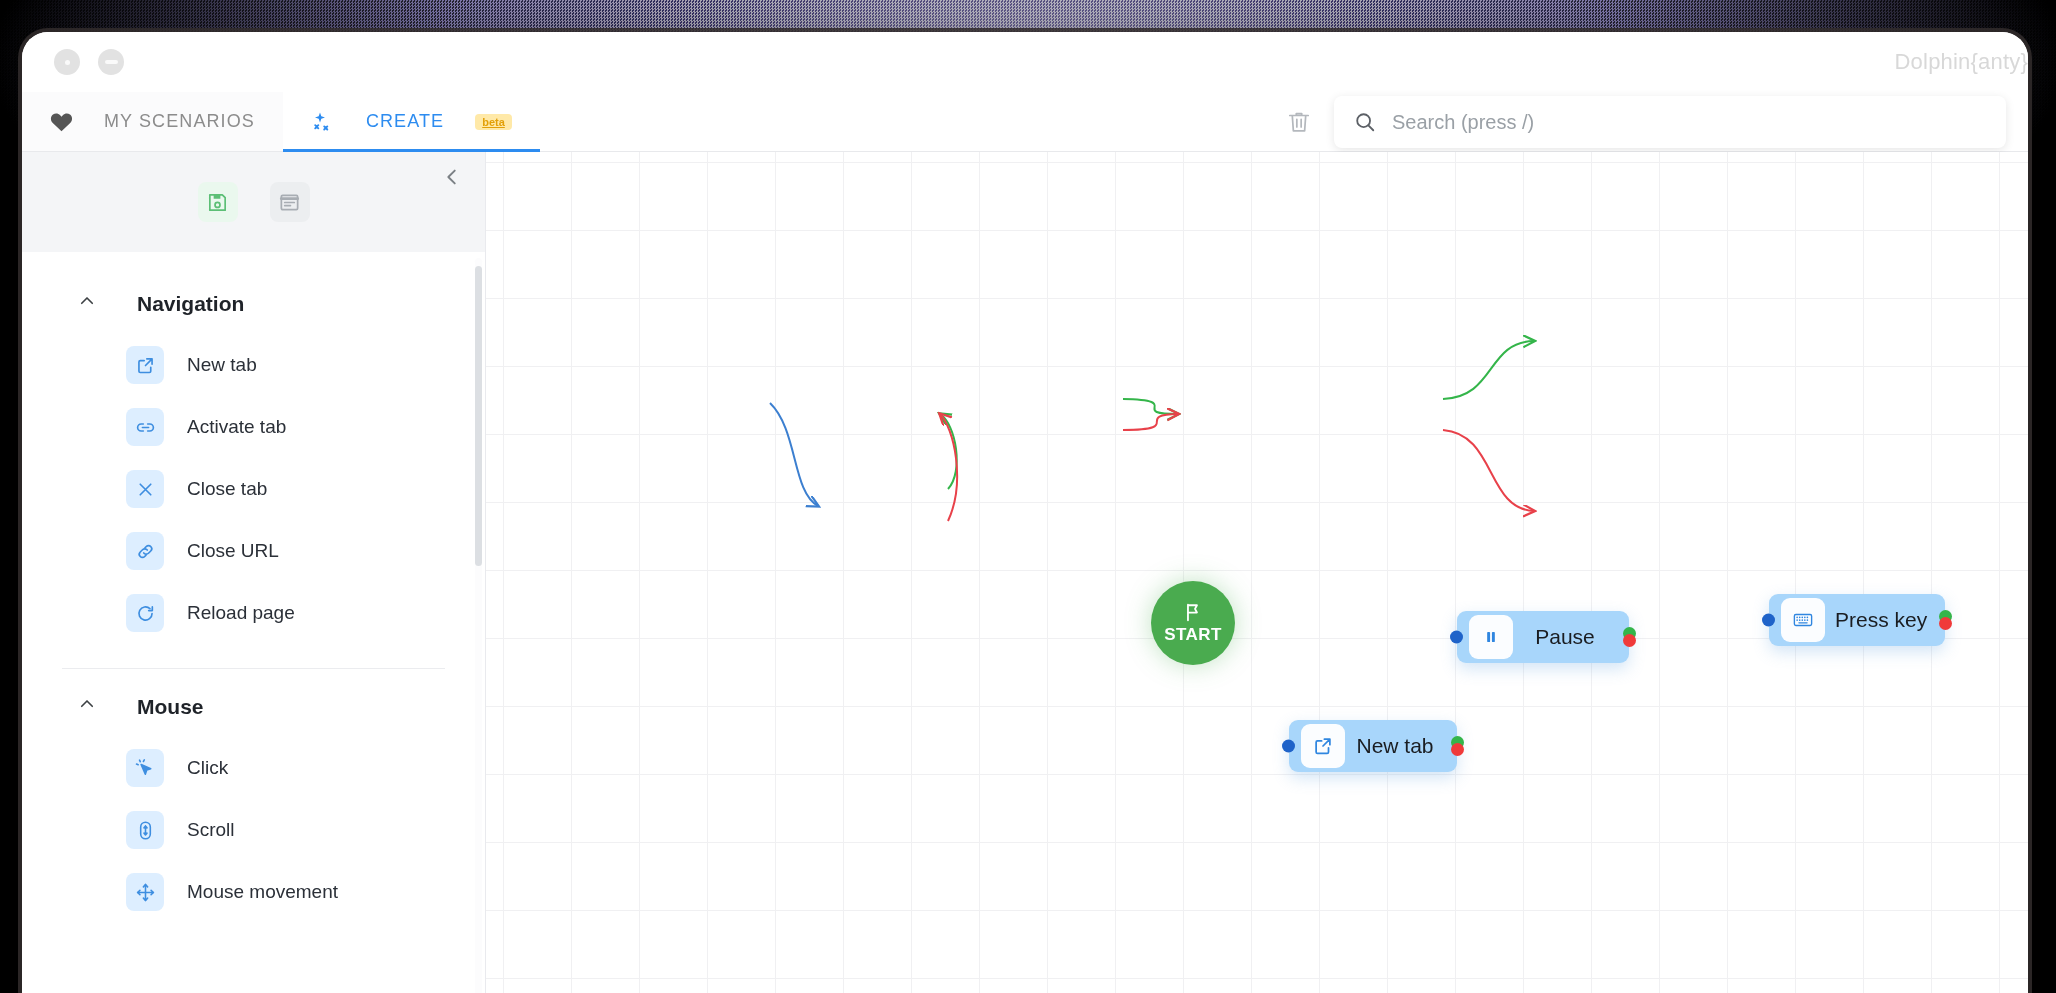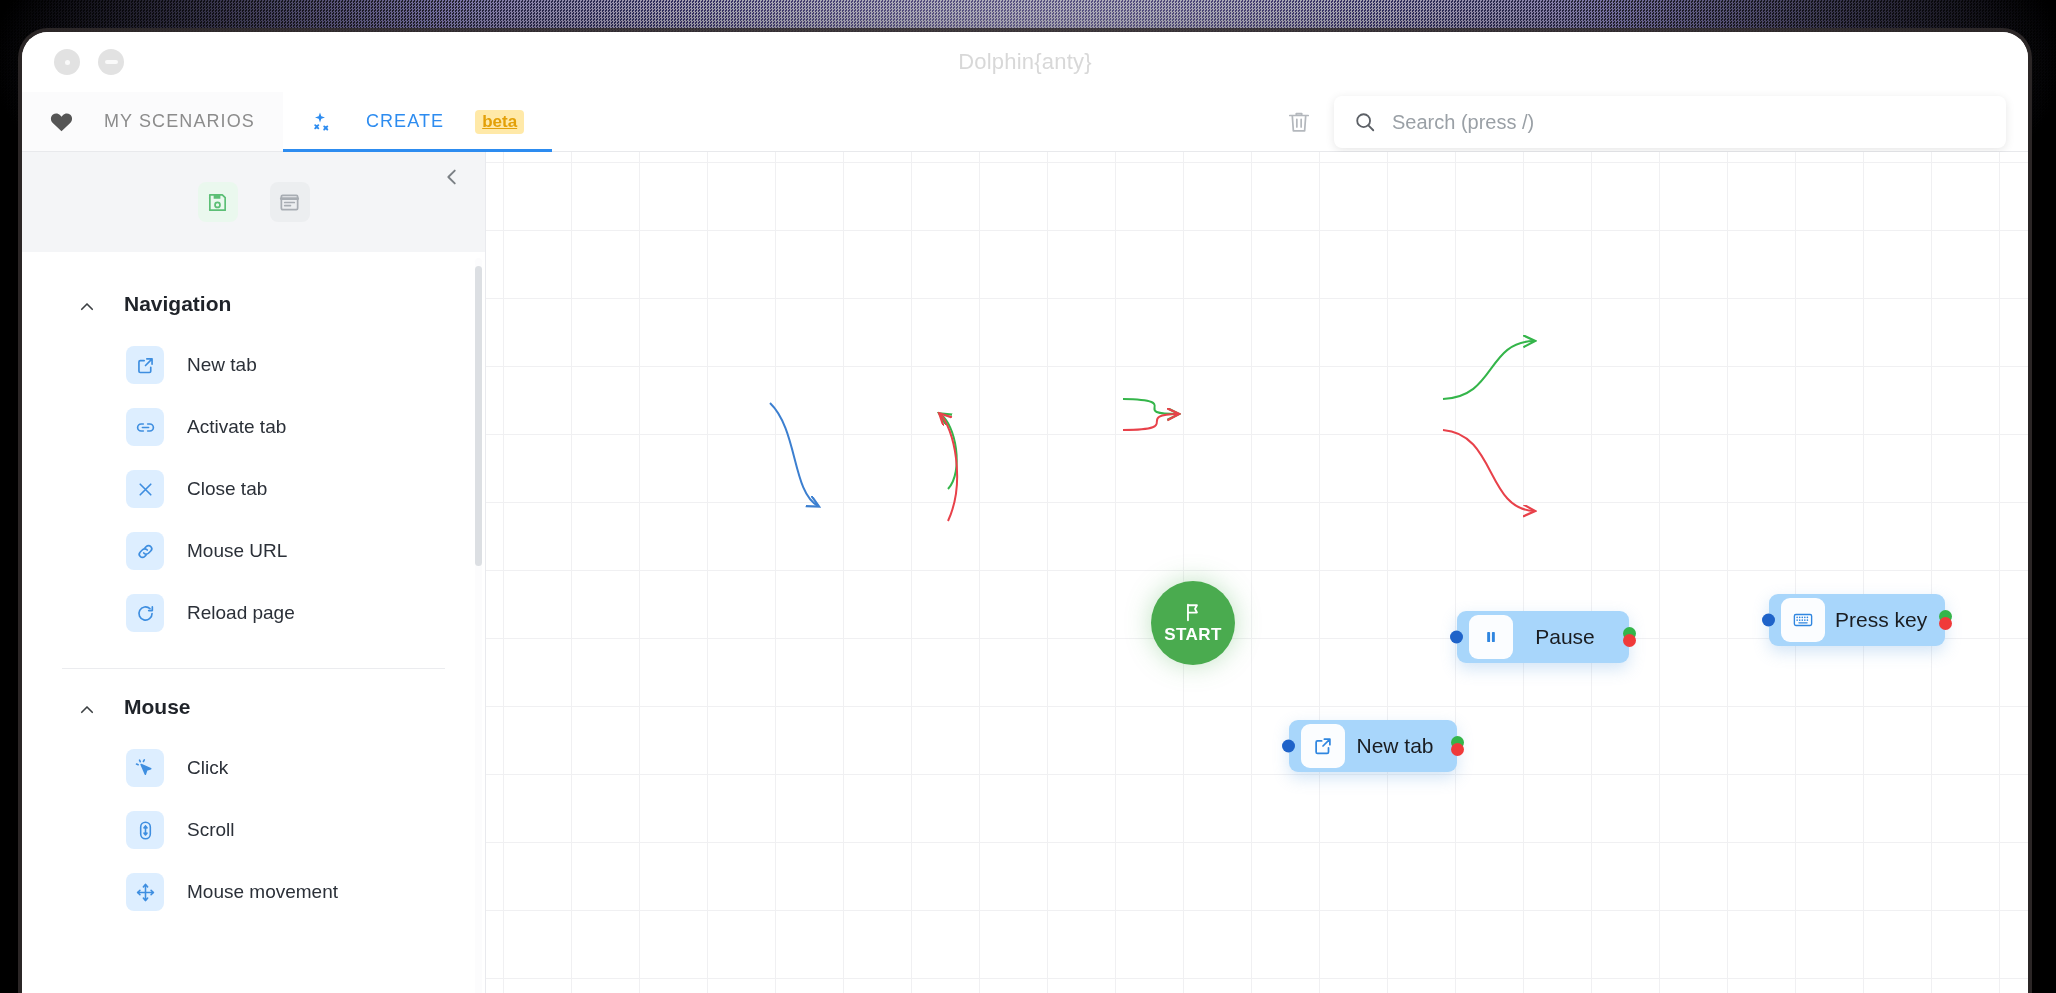--- a/index.html
+++ b/index.html
@@ -53,21 +53,21 @@
   }
   .traffic { display: flex; gap: 18px; padding-left: 32px; }
   .dot {
     width: 26px; height: 26px; border-radius: 50%;
     background: #e2e2e2;
     display: flex; align-items: center; justify-content: center;
   }
   .dot .inner-dot { width: 5px; height: 5px; border-radius: 50%; background: #fafafa; }
   .dot .inner-bar { width: 13px; height: 3.5px; border-radius: 2px; background: #fafafa; }
   #app-title {
-    position: absolute; left: 0; right: 0; text-align: center;
+    position: absolute; left: 0; right: 0; text-align: right;
     font-size: 22px; color: #d8d8d8; letter-spacing: .2px;
     pointer-events: none;
   }
 
   
   #tabrow {
     height: 60px;
     display: flex; align-items: stretch;
     border-bottom: 1px solid #e8e9ec;
     background: #fff;
@@ -83,21 +83,21 @@
   .tab.inactive { color: #8c8c8c; background: #fbfbfc; }
   .tab.active { color: #2d8cf0; justify-content: flex-end; }
   .tab.active::after {
     content: ""; position: absolute; left: 0; right: 0; bottom: -1px;
     height: 3px; background: #2d8cf0;
   }
   .heart { width: 23px; height: 21px; color: #555; }
   .sparkle { width: 24px; height: 24px; color: #2d8cf0; }
   .beta {
     background: #ffe9a8; color: #e3a008;
-    font-size: 17px; font-weight: bold; letter-spacing: 0;
+    font-size: 11px; font-weight: bold; letter-spacing: 0;
     padding: 2px 7px; border-radius: 4px; text-decoration: underline;
   }
   #tabrow-filler { flex: 1; }
 
   
   #body { display: flex; height: calc(985px - 60px - 60px); }
 
   
   #sidebar {
     width: 464px; min-width: 464px;
@@ -123,21 +123,21 @@
   #collapse-chevron {
     position: absolute; right: 22px; top: 14px;
     width: 22px; height: 22px; color: #7b8085; cursor: pointer;
   }
 
   #sidebar-scroll {
     flex: 1; overflow: hidden; position: relative;
     padding-top: 14px;
   }
   .group-header {
-    display: flex; align-items: flex-end; gap: 28px;
+    display: flex; align-items: flex-start; gap: 41px;
     padding: 26px 0 18px 56px;
     cursor: pointer;
   }
   .group-caret { width: 18px; height: 18px; color: #3c4043; }
   .group-title { font-size: 21px; font-weight: bold; color: #1f2329; }
   .action-item {
     display: flex; align-items: center; gap: 23px;
     padding: 12px 0 12px 104px;
     cursor: pointer;
   }
@@ -365,21 +365,21 @@
           <span class="action-label">Close tab</span>
         </div>
 
         <div class="action-item">
           <span class="action-icon">
             <svg viewBox="0 0 24 24" width="21" height="21" fill="none" stroke="currentColor" stroke-width="1.9" stroke-linecap="round">
               <path d="M10 13.6a3.6 3.6 0 0 0 5.4.4l2.6-2.6a3.6 3.6 0 0 0-5.1-5.1L11.4 7.8"></path>
               <path d="M14 10.4a3.6 3.6 0 0 0-5.4-.4L6 12.6a3.6 3.6 0 0 0 5.1 5.1l1.5-1.5"></path>
             </svg>
           </span>
-          <span class="action-label">Mouse URL</span>
+          <span class="action-label">Close URL</span>
         </div>
 
         <div class="action-item">
           <span class="action-icon">
             <svg viewBox="0 0 24 24" width="21" height="21" fill="none" stroke="currentColor" stroke-width="1.9" stroke-linecap="round" stroke-linejoin="round">
               <path d="M19.5 12a7.5 7.5 0 1 1-2.4-5.5"></path>
               <path d="M19.8 4.5v4.2h-4.2"></path>
             </svg>
           </span>
           <span class="action-label">Reload page</span>

